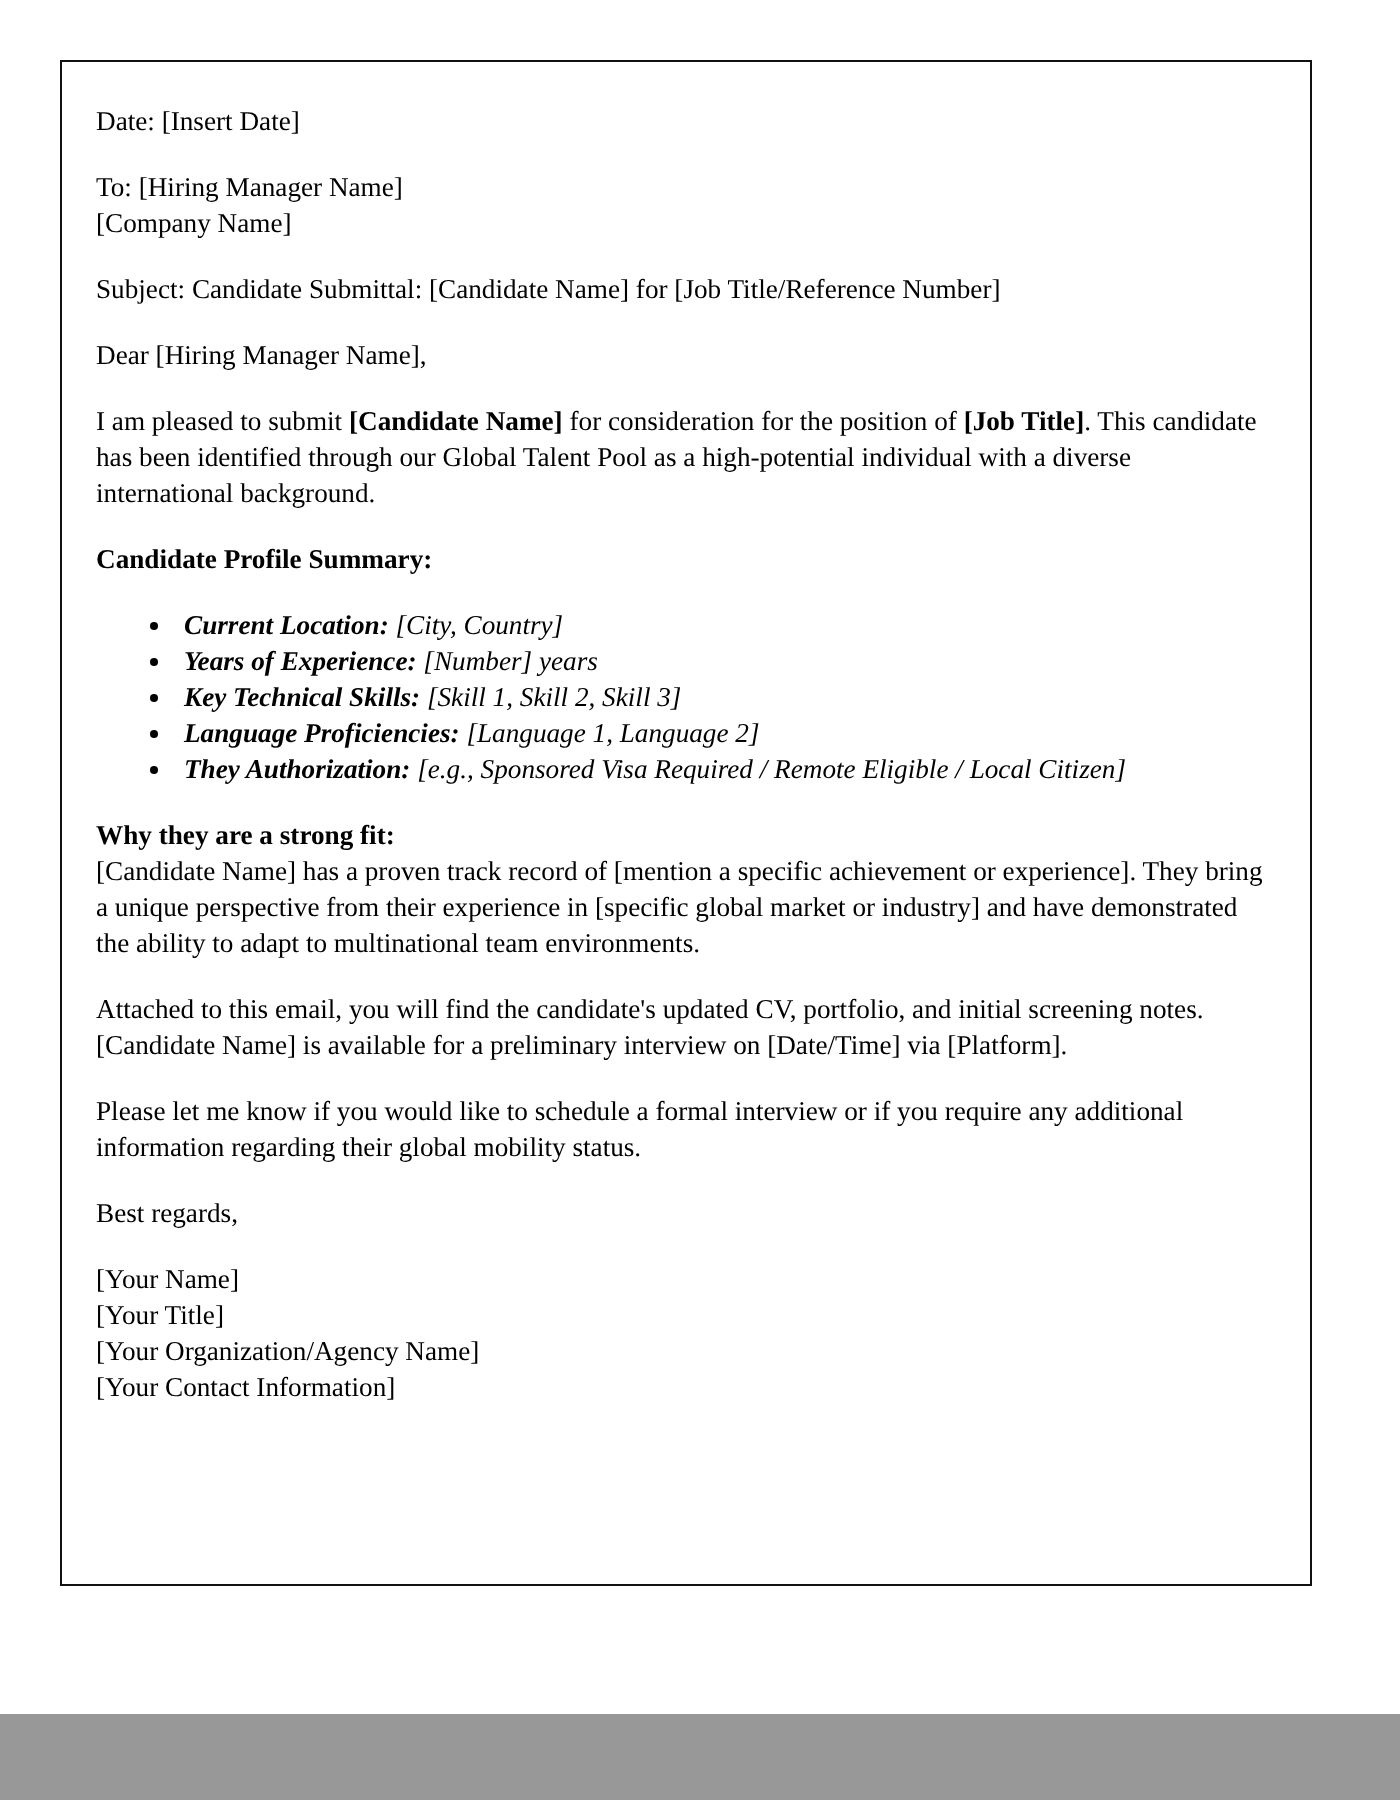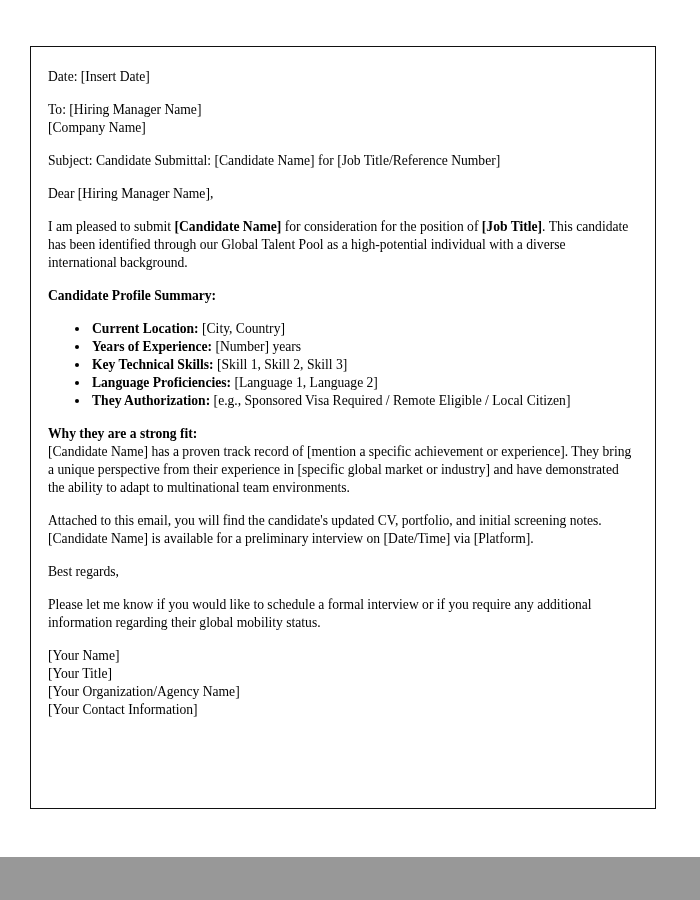--- a/index.html
+++ b/index.html
@@ -13,38 +13,39 @@
 
   .canvas { position: absolute; inset: 0; background: #ffffff; }
 
   .canvas-footer {
     position: absolute; left: 0; right: 0; bottom: 0;
     height: 43px; background: #989898;
   }
 
   .page {
     position: absolute;
-    left: 30px; top: 46px;
+    left: 30px; top: 30px;
     width: 626px; height: 763px;
     background: #ffffff;
     border: 1px solid #111111;
     padding: 21px 23px 18px 17px;
     font-size: 13.6px;
     line-height: 18px;
   }
 
   .para { margin-bottom: 15px; }
   .para:last-child { margin-bottom: 16px; }
 
   .bold, b { font-weight: bold; }
 
   ul.profile-list {
     margin: 12px 0 15px 0;
     padding-left: 42px;
     list-style-type: disc;
+    font-style: italic;
   }
   ul.profile-list li { padding-left: 2px; }
 </style>
 </head>
 <body>
 
 <div class="canvas">
 
   <div class="page">
 
@@ -68,23 +69,23 @@
       <li><b>Years of Experience:</b><span> [Number] years</span></li>
       <li><b>Key Technical Skills:</b><span> [Skill 1, Skill 2, Skill 3]</span></li>
       <li><b>Language Proficiencies:</b><span> [Language 1, Language 2]</span></li>
       <li><b>They Authorization:</b><span> [e.g., Sponsored Visa Required / Remote Eligible / Local Citizen]</span></li>
     </ul>
 
     <p class="para"><b>Why they are a strong fit:</b><br><span>[Candidate Name] has a proven track record of [mention a specific achievement or experience]. They bring a unique perspective from their experience in [specific global market or industry] and have demonstrated the ability to adapt to multinational team environments.</span></p>
 
     <p class="para">Attached to this email, you will find the candidate's updated CV, portfolio, and initial screening notes. [Candidate Name] is available for a preliminary interview on [Date/Time] via [Platform].</p>
 
+    <p class="para">Please let me know if you would like to schedule a formal interview or if you require any additional information regarding their global mobility status.</p>
+
     <p class="para">Best regards,</p>
-
-    <p class="para">Please let me know if you would like to schedule a formal interview or if you require any additional information regarding their global mobility status.</p>
 
     <div class="para">
       <div>[Your Name]</div>
       <div>[Your Title]</div>
       <div>[Your Organization/Agency Name]</div>
       <div>[Your Contact Information]</div>
     </div>
 
   </div>
 

